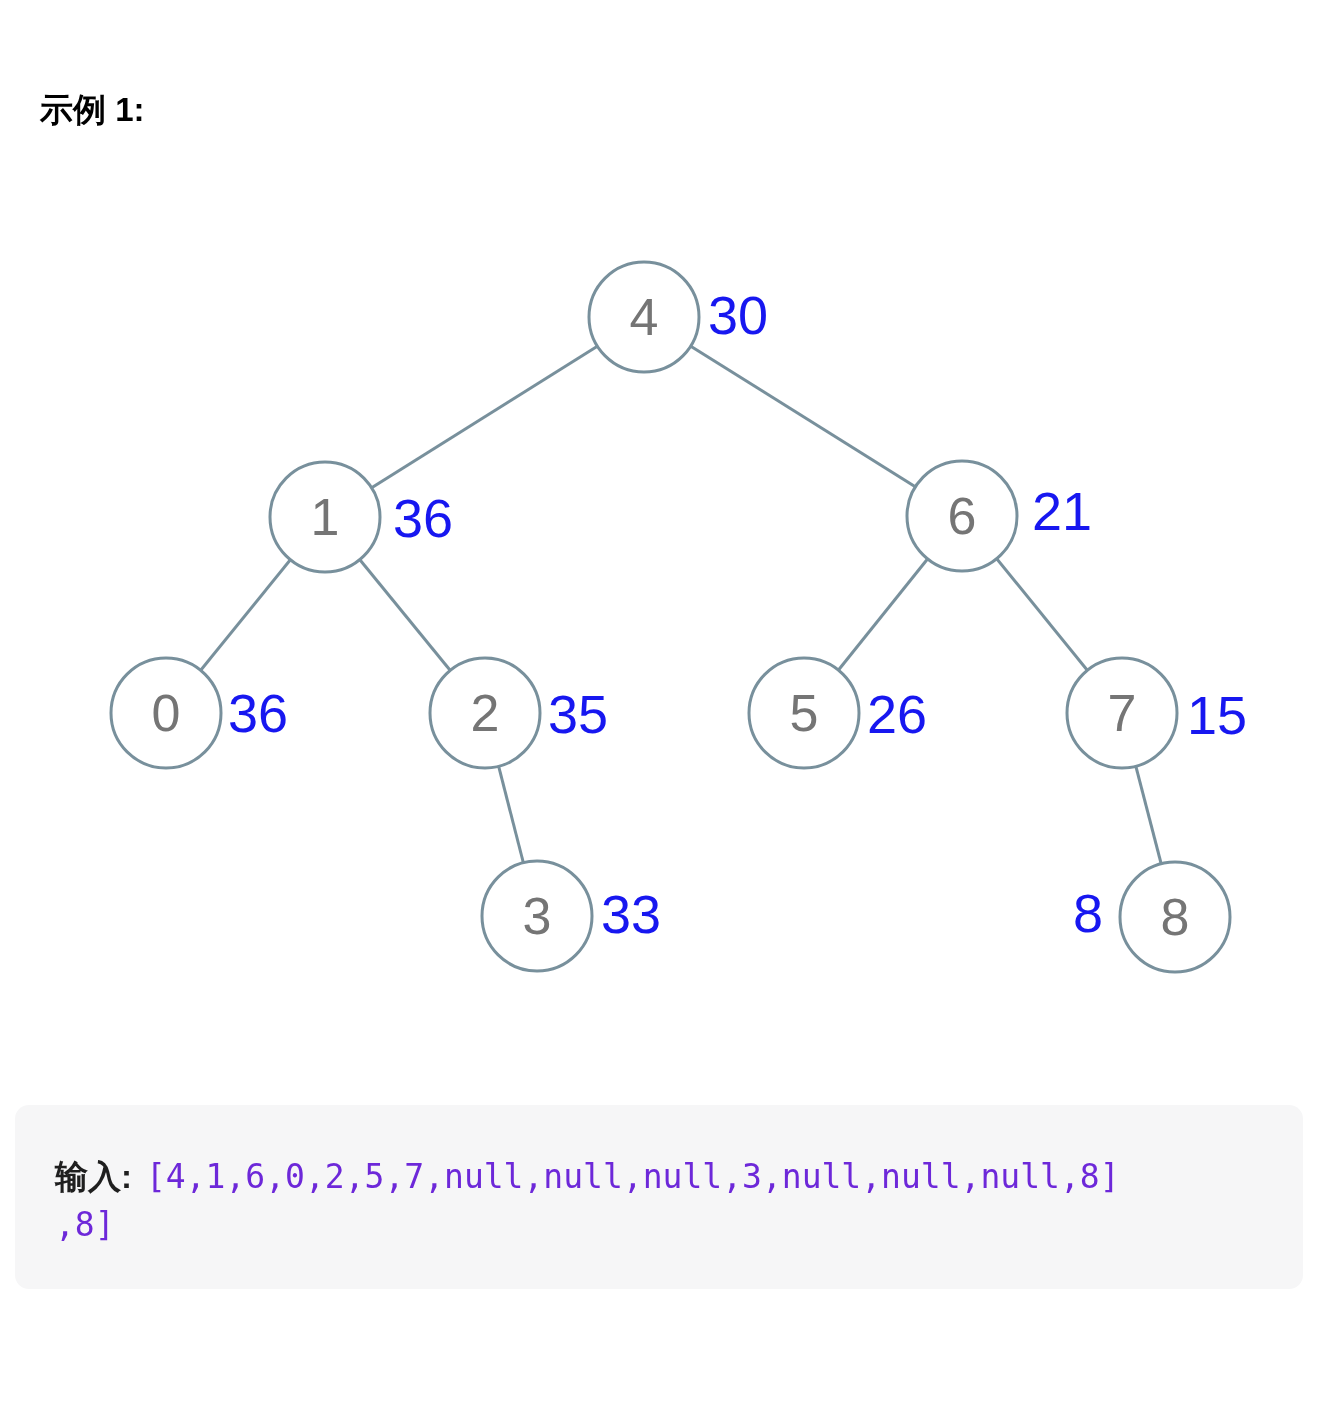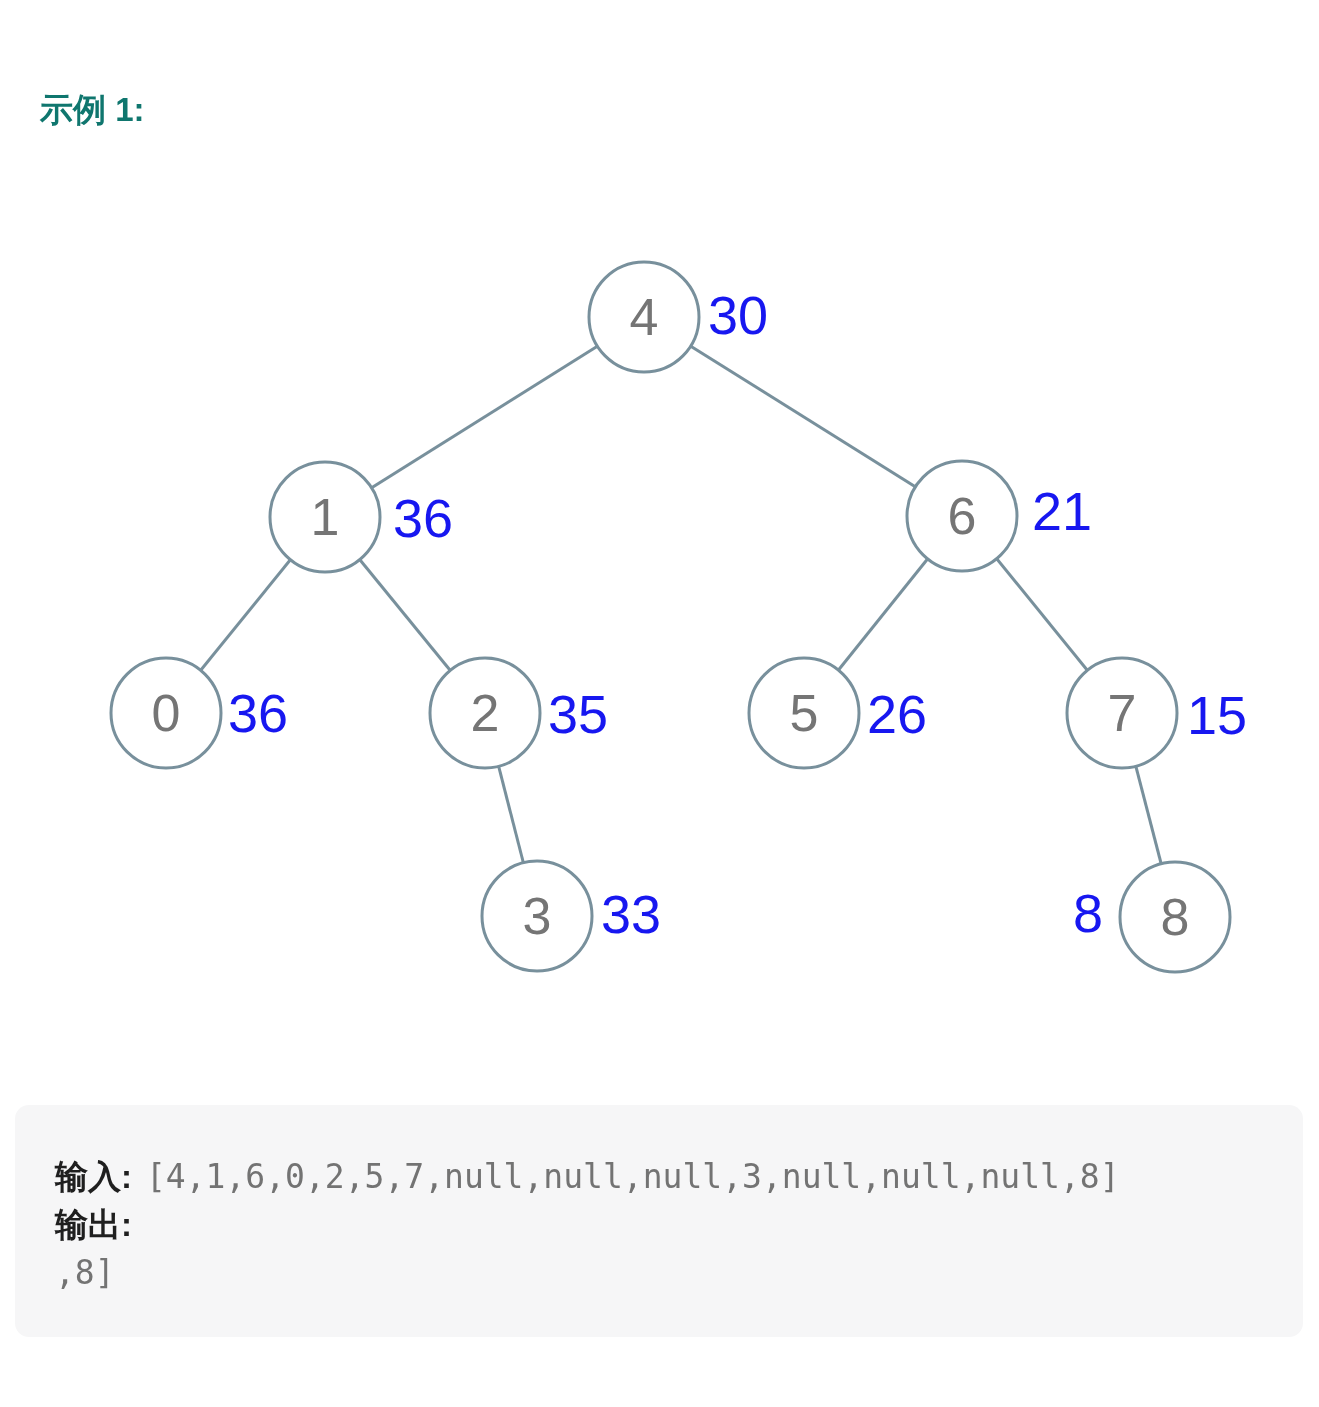--- a/index.html
+++ b/index.html
@@ -7,21 +7,21 @@
     width: 1319px;
     height: 1407px;
     background: #ffffff;
     font-family: "Liberation Sans", sans-serif;
     overflow: hidden;
   }
   .example-title {
     margin: 90px 0 0 40px;
     font-size: 33px;
     font-weight: bold;
-    color: #0f766e;
+    color: #000000;
     line-height: 40px;
   }
   svg.tree {
     display: block;
     margin-top: 70px;
   }
   .edge {
     stroke: #78909c;
     stroke-width: 3;
     fill: none;
@@ -58,21 +58,21 @@
   }
   .io-label {
     font-family: "Liberation Sans", sans-serif;
     font-weight: bold;
     color: #1f1f1f;
     margin-right: 14px;
     text-align: center;
   }
   .code {
     font-family: "DejaVu Sans Mono", monospace;
-    color: #737373;
+    color: #6d28d9;
   }
 </style>
 </head>
 <body>
 
 <div class="example-title">示例 1:</div>
 
 <svg class="tree" width="1319" height="800" viewBox="0 0 1319 800">
 
   <g>
@@ -128,15 +128,14 @@
   </g>
   <g>
     <circle class="node-circle" cx="1175" cy="717" r="55"></circle>
     <text class="node-value" x="1175" y="735">8</text>
     <text class="node-label anchor-end" x="1103" y="732">8</text>
   </g>
 </svg>
 
 <div class="example-box">
   <div class="io-line"><span class="io-label">输入:</span><span class="code">[4,1,6,0,2,5,7,null,null,null,3,null,null,null,8]</span></div>
-  <div class="io-line"><span class="io-label">输出:</span></div>
   <div class="io-line"><span class="code">,8]</span></div>
 </div>
 
 </body></html>

